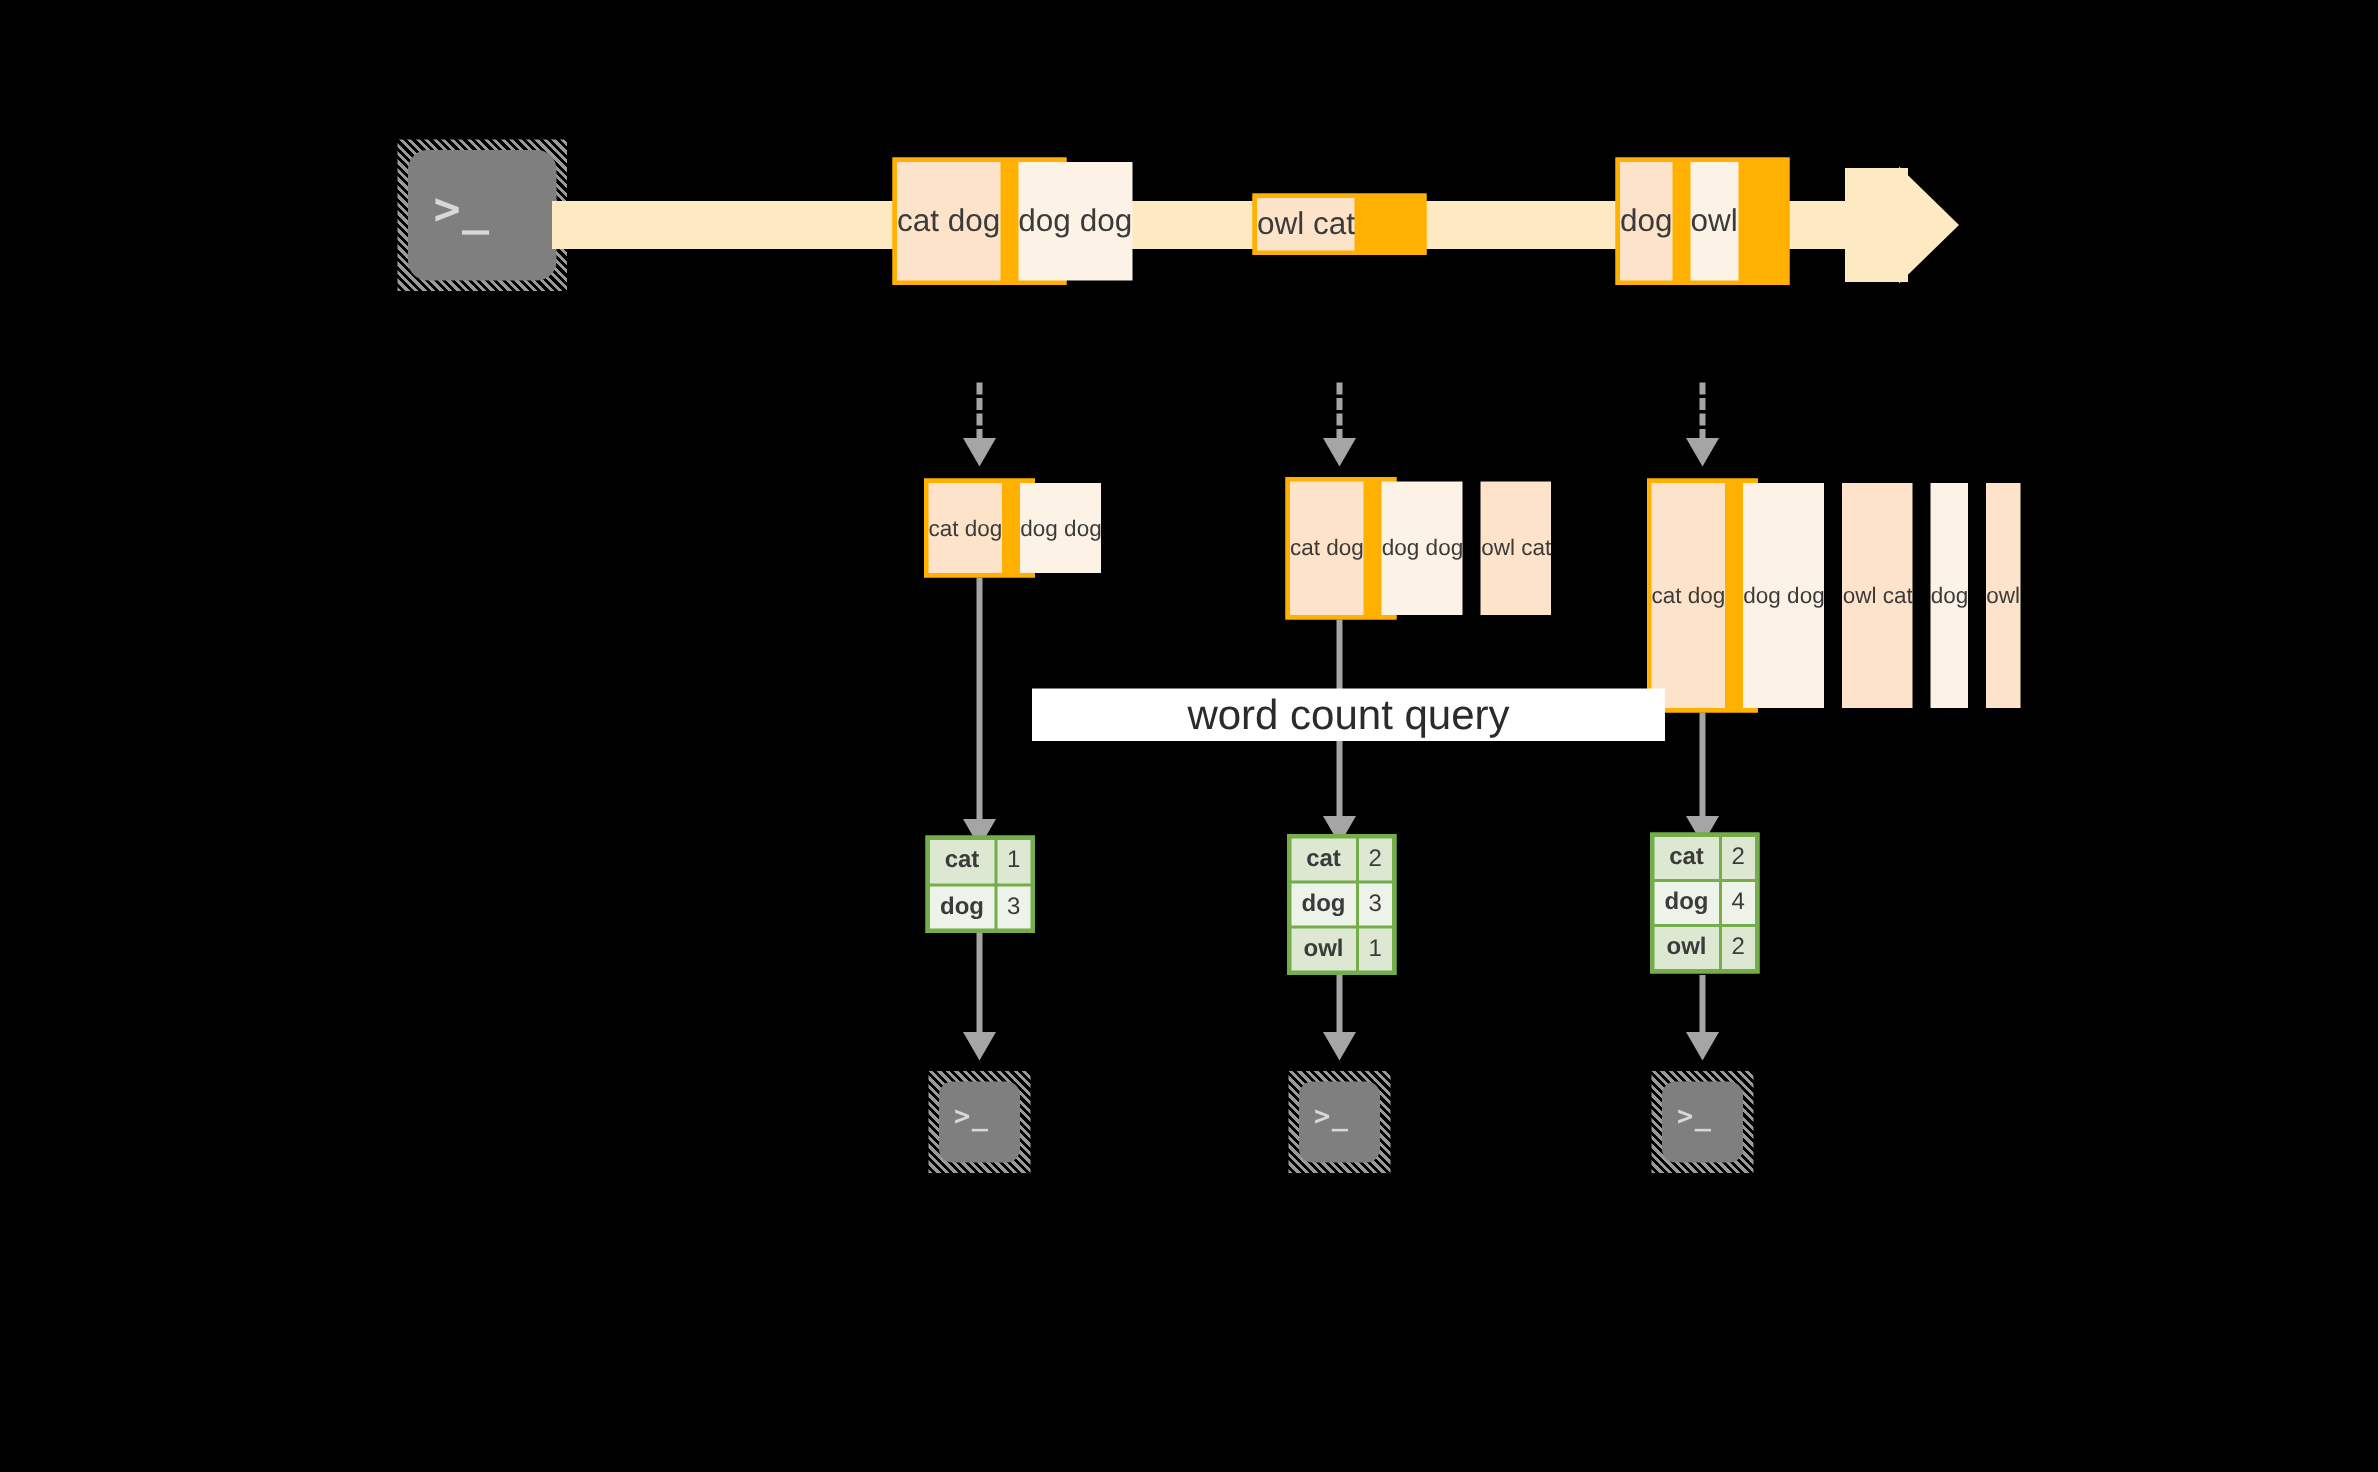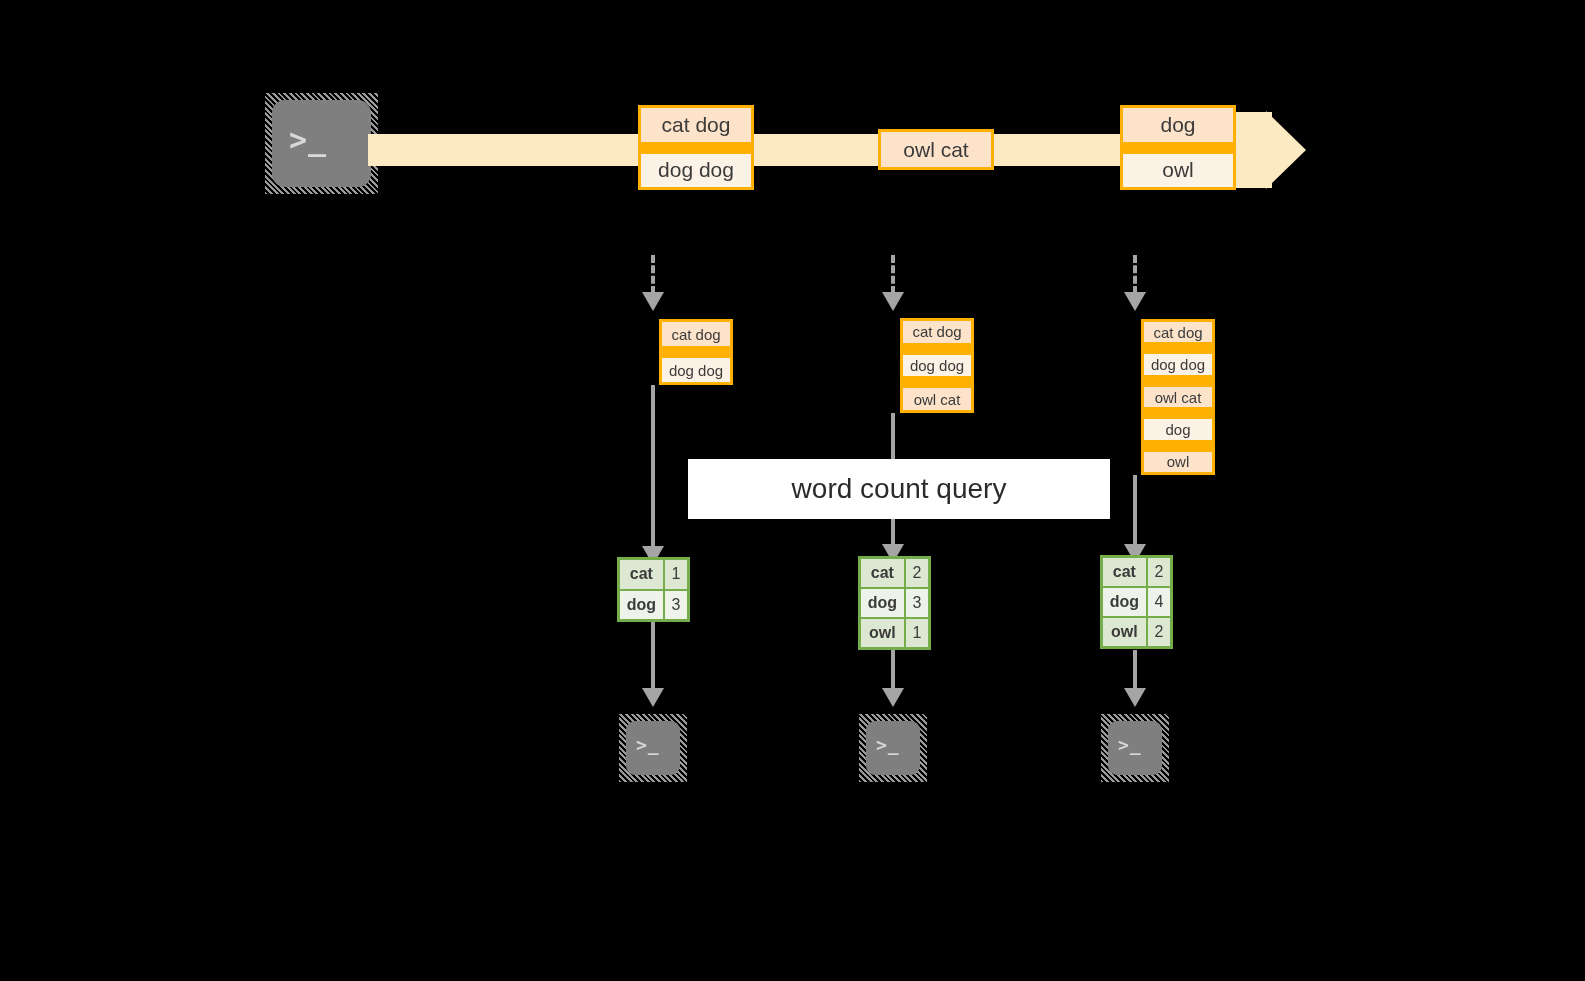--- a/index.html
+++ b/index.html
@@ -56,23 +56,22 @@
     border-bottom: 39px solid transparent;
     border-left: 40px solid #fdeac2;
   }
 
   
   .otable {
     position: absolute;
     border: 3px solid #ffb000;
     background: #ffb000;
     display: flex;
-    flex-direction: column;
+    flex-direction: row;
     gap: 12px;
-    margin-left: 43px;
   }
   .orow {
     background: #fce3c9;
     color: #3b3b3b;
     display: flex;
     align-items: center;
     justify-content: center;
     white-space: nowrap;
   }
   .orow.alt { background: #fdf2e6; }
@@ -191,21 +190,21 @@
 
   <div class="vline" style="left:651px; top:385px; height:165px;"></div>
   <div class="vhead" style="left:642px; top:546px;"></div>
 
   <div class="vline" style="left:891px; top:413px; height:137px;"></div>
   <div class="vhead" style="left:882px; top:544px;"></div>
 
   <div class="vline" style="left:1133px; top:475px; height:75px;"></div>
   <div class="vhead" style="left:1124px; top:544px;"></div>
 
-  <div class="query-label" style="left:688px; top:459px; width:422px; height:60px; font-size:28px;">word count query</div>
+  <div class="query-label" style="left:688px; top:459px; width:422px; height:35px; font-size:28px;">word count query</div>
 
   <div class="gtable" style="left:617px; top:557px; width:73px; height:65px;">
     <div class="grow" style="height:100%;">
       <div class="gcell key" style="width:44px; font-size:16px;">cat</div>
       <div class="gcell val" style="width:23px; font-size:16px;">1</div>
     </div>
     <div class="grow alt" style="height:100%;">
       <div class="gcell key" style="width:44px; font-size:16px;">dog</div>
       <div class="gcell val" style="width:23px; font-size:16px;">3</div>
     </div>

